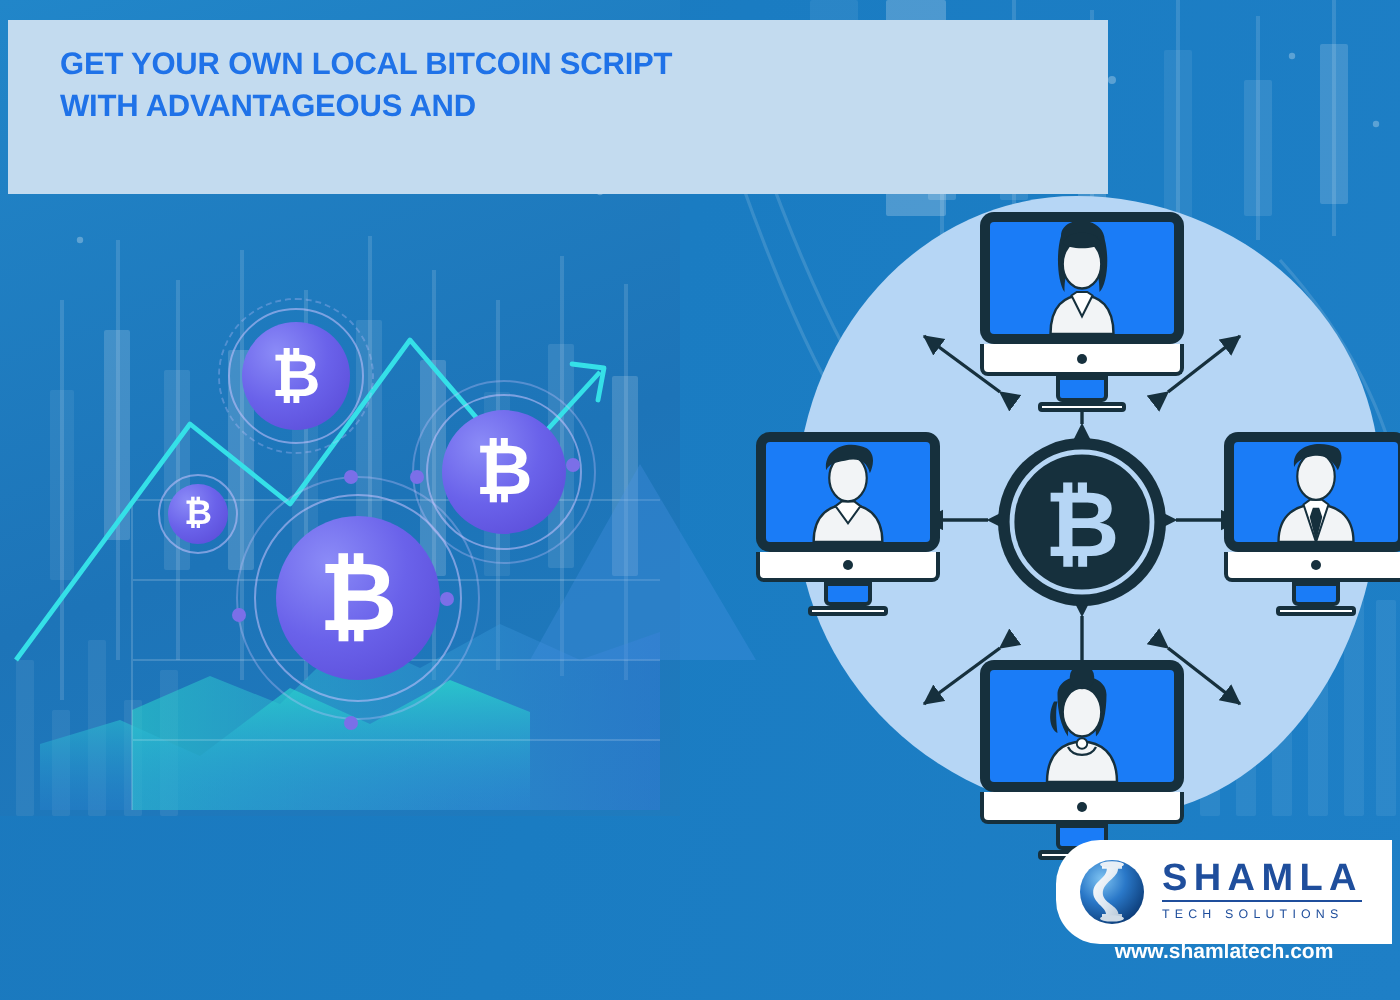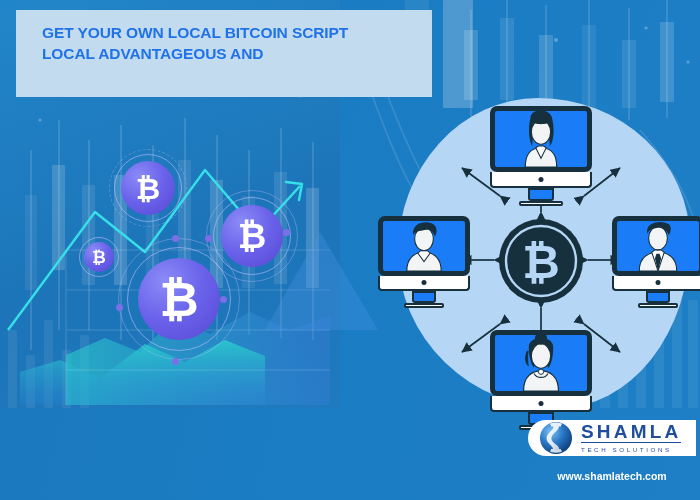--- a/index.html
+++ b/index.html
@@ -48,22 +48,22 @@
     position: absolute;
     left: 398px; top: 98px;
     width: 292px; height: 310px;
     background: #b6d6f5;
     border-radius: 48% 52% 45% 55% / 50% 46% 54% 50%;
   }
 
   
   #headline-banner {
     position: absolute;
-    left: 16px; top: 10px;
-    width: 416px;
+    left: 4px; top: 10px;
+    width: 550px;
     height: 87px;
     background: #c3dbef;
     box-sizing: border-box;
     padding: 12px 16px 0 26px;
   }
   #headline-banner .line {
     color: #1f72e8;
     font-weight: bold;
     font-size: 15.5px;
     line-height: 21px;
@@ -186,21 +186,21 @@
     letter-spacing: -0.2px;
   }
   .tail-line {
     position: absolute;
     left: 322px; top: 57px;
     width: 36px; height: 26px;
   }
   #logo-card {
     position: absolute;
     left: 528px; top: 420px;
-    width: 168px; height: 36px;
+    width: 168px; height: 52px;
     background: #ffffff;
     border-radius: 22px 0 0 22px;
     display: flex;
     align-items: center;
     padding-left: 10px;
     box-sizing: border-box;
   }
   .logo-text-wrap { margin-left: 7px; }
   .logo-shamla {
     color: #1f4e9c;
@@ -465,21 +465,21 @@
     <div class="coin-ring" style="inset:-20px; opacity:0.6;"></div>
     <div class="ring-node" style="left:-22px; top:46px;"></div>
     <div class="ring-node" style="left:82px;  top:38px;"></div>
     <div class="ring-node" style="left:34px;  top:-23px;"></div>
     <div class="ring-node" style="left:34px;  top:100px;"></div>
     <div class="coin-face" style="font-size:48px;">₿</div>
   </div>
 
   <div id="headline-banner">
     <div class="line">GET YOUR OWN LOCAL BITCOIN SCRIPT</div>
-    <div class="line">LOCAL ADVANTAGEOUS AND</div>
+    <div class="line">WITH ADVANTAGEOUS AND</div>
   </div>
 
 
   <div id="logo-card">
     <svg width="36" height="36" viewBox="0 0 36 36" xmlns="http://www.w3.org/2000/svg">
       <defs>
         <radialGradient id="sph" cx="34%" cy="30%" r="78%">
           <stop offset="0%" stop-color="#7fc4f2"></stop>
           <stop offset="48%" stop-color="#2a78c8"></stop>
           <stop offset="100%" stop-color="#0b3a75"></stop>

